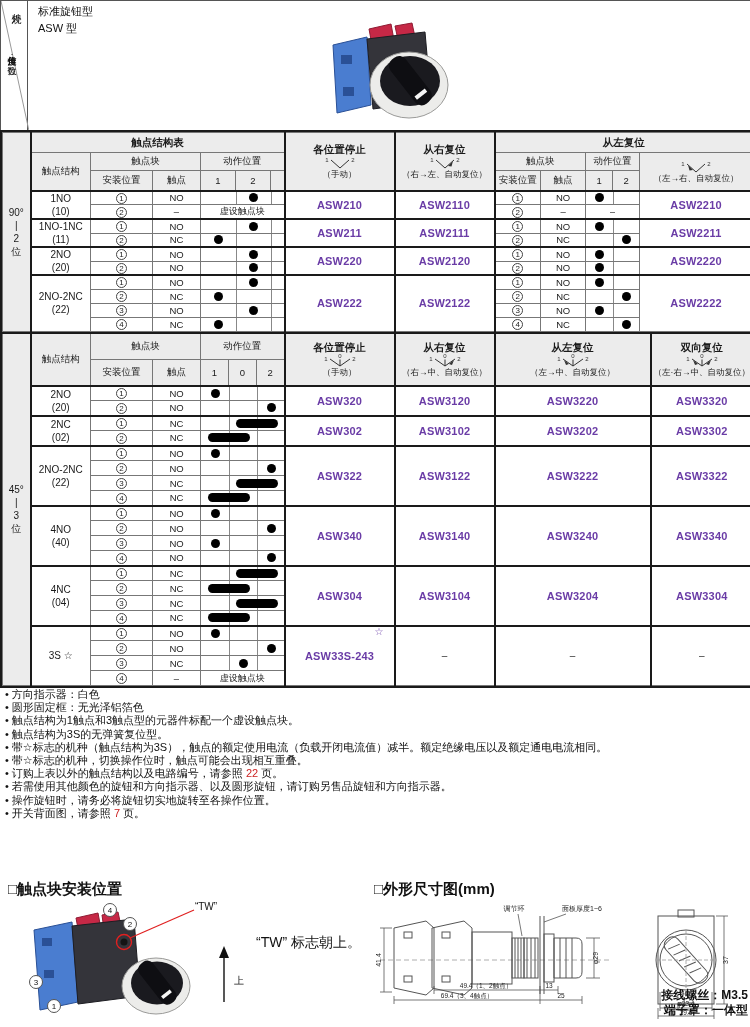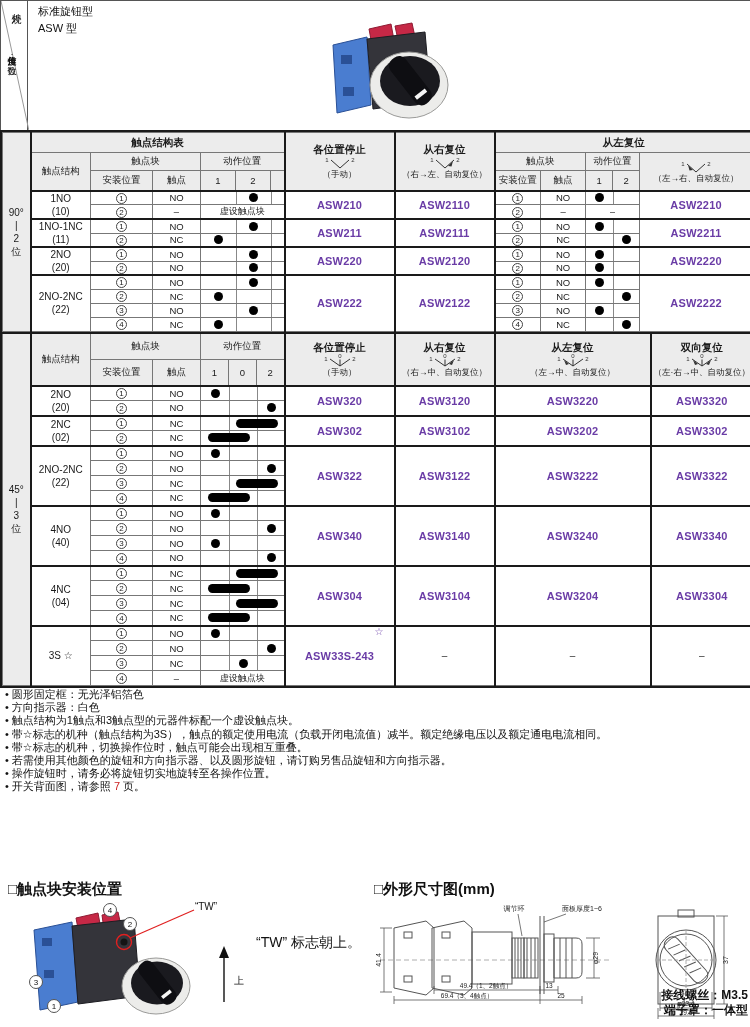--- a/index.html
+++ b/index.html
@@ -722,25 +722,27 @@
         <tr>
           <td class="posc"><span class="circ">4</span></td>
           <td class="ctc">–</td>
           <td class="action dummy" colspan="3">虚设触点块</td>
         </tr>
       </tbody>
   </table>
 </div>
 
 <div class="notes" id="notes">
+    <div class="note"><span class="bullet">•</span><span>方向指示器：白色</span></div>
     <div class="note"><span class="bullet">•</span><span>圆形固定框：无光泽铝箔色</span></div>
-    <div class="note"><span class="bullet">•</span><span>方向指示器：白色</span></div>
     <div class="note"><span class="bullet">•</span><span>触点结构为1触点和3触点型的元器件标配一个虚设触点块。</span></div>
+    <div class="note"><span class="bullet">•</span><span>触点结构为3S的无弹簧复位型。</span></div>
     <div class="note"><span class="bullet">•</span><span>带☆标志的机种（触点结构为3S），触点的额定使用电流（负载开闭电流值）减半。额定绝缘电压以及额定通电电流相同。</span></div>
     <div class="note"><span class="bullet">•</span><span>带☆标志的机种，切换操作位时，触点可能会出现相互重叠。</span></div>
+    <div class="note"><span class="bullet">•</span><span>订购上表以外的触点结构以及电路编号，请参照 </span><span class="pageref">22</span><span> 页。</span></div>
     <div class="note"><span class="bullet">•</span><span>若需使用其他颜色的旋钮和方向指示器、以及圆形旋钮，请订购另售品旋钮和方向指示器。</span></div>
     <div class="note"><span class="bullet">•</span><span>操作旋钮时，请务必将旋钮切实地旋转至各操作位置。</span></div>
     <div class="note"><span class="bullet">•</span><span>开关背面图，请参照 </span><span class="pageref">7</span><span> 页。</span></div>
   </div>
 
 <div class="fig" id="mountfig">
   <h3>□触点块安装位置</h3>
   <svg width="366" height="125" viewBox="0 0 366 125">
     <g>
       <path d="M28,28 L66,20 L72,100 L34,108 Z" fill="#4a7dd0" stroke="#2a5096"></path>

